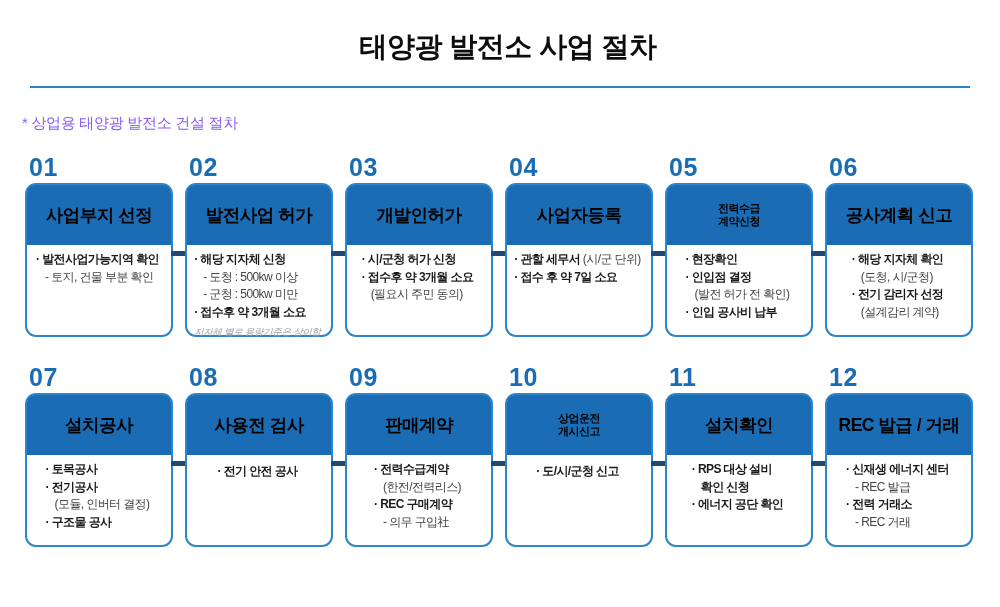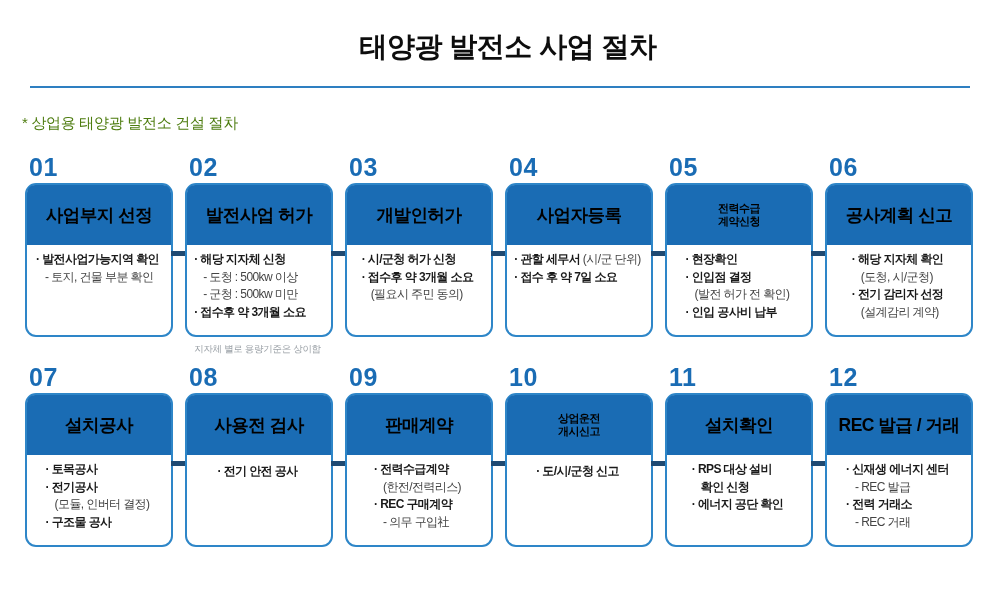--- a/index.html
+++ b/index.html
@@ -17,21 +17,21 @@
     -webkit-font-smoothing:antialiased;
   }
   .page-title{
     padding-top:28px;text-align:center;
     font-size:28px;font-weight:800;color:#0d0d0d;letter-spacing:-0.5px;margin-left:16px;
   }
   .title-divider{
     margin:20px 30px 0 30px;height:2px;background:var(--underline);border:none;
   }
   .subtitle{
-    margin:26px 0 0 22px;font-size:15px;color:#4d7c0f;letter-spacing:-0.3px;
+    margin:26px 0 0 22px;font-size:15px;color:#8b5cf6;letter-spacing:-0.3px;
   }
   .board{margin-left:25px;}
   .grid{
     display:grid;grid-template-columns:repeat(6,148px);column-gap:12px;
     position:relative;
   }
   #row-1{margin-top:50px;}
   #row-2{margin-top:56px;}
   .card{
     position:relative;height:154px;background:#fff;
@@ -64,21 +64,21 @@
   }
   .body-inner{
     display:inline-block;text-align:left;max-width:142px;
   }
   .line{
     font-size:12px;line-height:17.5px;color:#444;
     letter-spacing:-0.6px;white-space:nowrap;
   }
   .line.bold{font-weight:700;color:#1a1a1a;}
   .line.note{
-    font-size:9.5px;color:var(--note);margin-top:19px;letter-spacing:-0.3px;
+    font-size:9.5px;color:var(--note);margin-top:2px;letter-spacing:-0.3px;font-style:italic;
   }
   .line.ind{padding-left:9px;}
   .tail{font-weight:400;color:#444;}
 </style>
 </head>
 <body>
 
 <h1 class="page-title">태양광 발전소 사업 절차</h1>
 <div class="title-divider"></div>
 <div class="subtitle">* 상업용 태양광 발전소 건설 절차</div>

